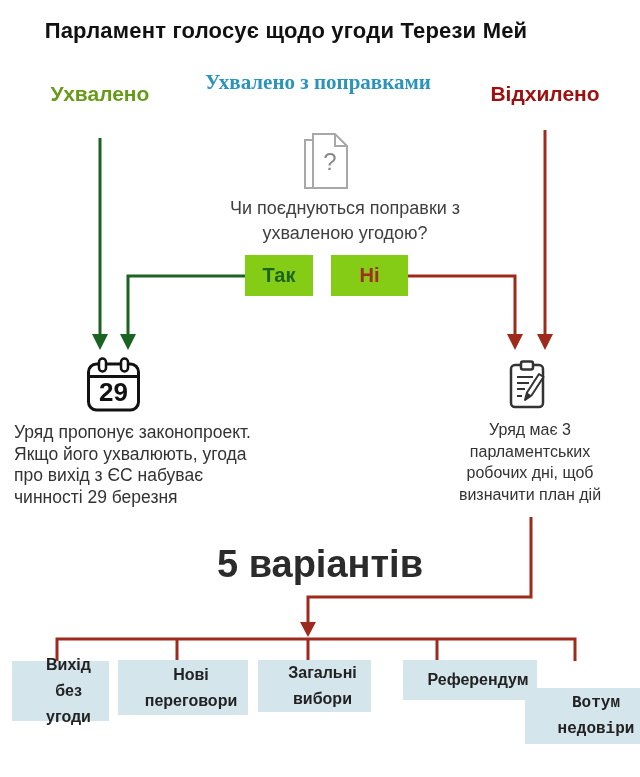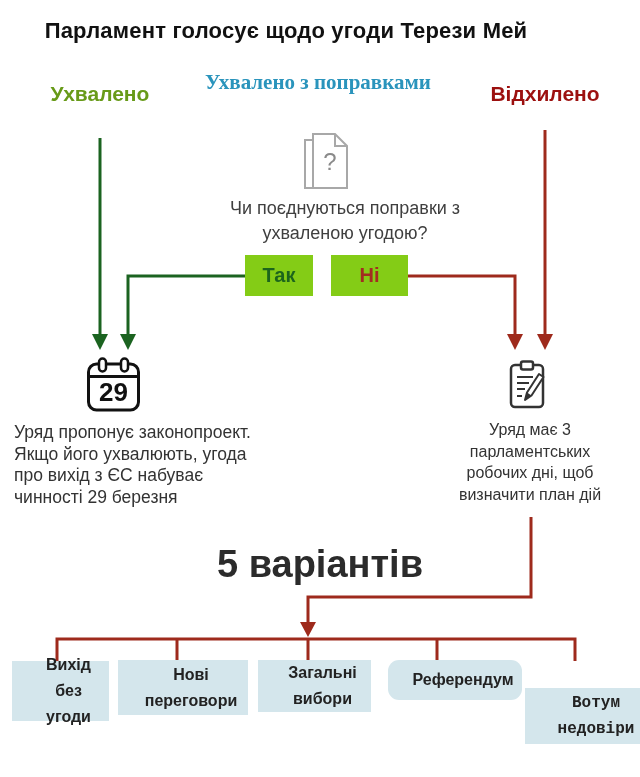--- a/index.html
+++ b/index.html
@@ -24,21 +24,21 @@
   .cal-icon{left:87px;top:357px;}
   .clip-icon{left:508px;top:360px;}
   .left-text{left:14px;top:422px;width:300px;font-size:17.5px;line-height:21.5px;color:#333;}
   .right-text{left:430px;top:419px;width:200px;text-align:center;font-size:16px;line-height:21.5px;color:#333;}
   .options-heading{left:120px;top:543px;width:400px;text-align:center;font-size:38px;font-weight:bold;color:#2b2b2b;}
   .opt{background:#d4e6ec;color:#222;font-weight:bold;font-size:16px;line-height:26px;
        display:flex;align-items:center;justify-content:center;text-align:center;padding-left:16px;}
   .opt1{left:12px;top:661px;width:81px;height:60px;}
   .opt2{left:118px;top:660px;width:114px;height:55px;}
   .opt3{left:258px;top:660px;width:97px;height:52px;}
-  .opt4{left:388px;top:660px;width:118px;height:40px;border-radius:11px;}
+  .opt4{left:403px;top:660px;width:118px;height:40px;}
   .opt5{left:525px;top:688px;width:110px;height:56px;font-family:Liberation Mono, monospace;}
 </style>
 </head>
 <body>
 
 <div id="canvas">
 
   <svg class="overlay" viewBox="0 0 640 777">
 
     <path d="M100,138 V336" stroke="#1b6320" stroke-width="3" fill="none"></path>

